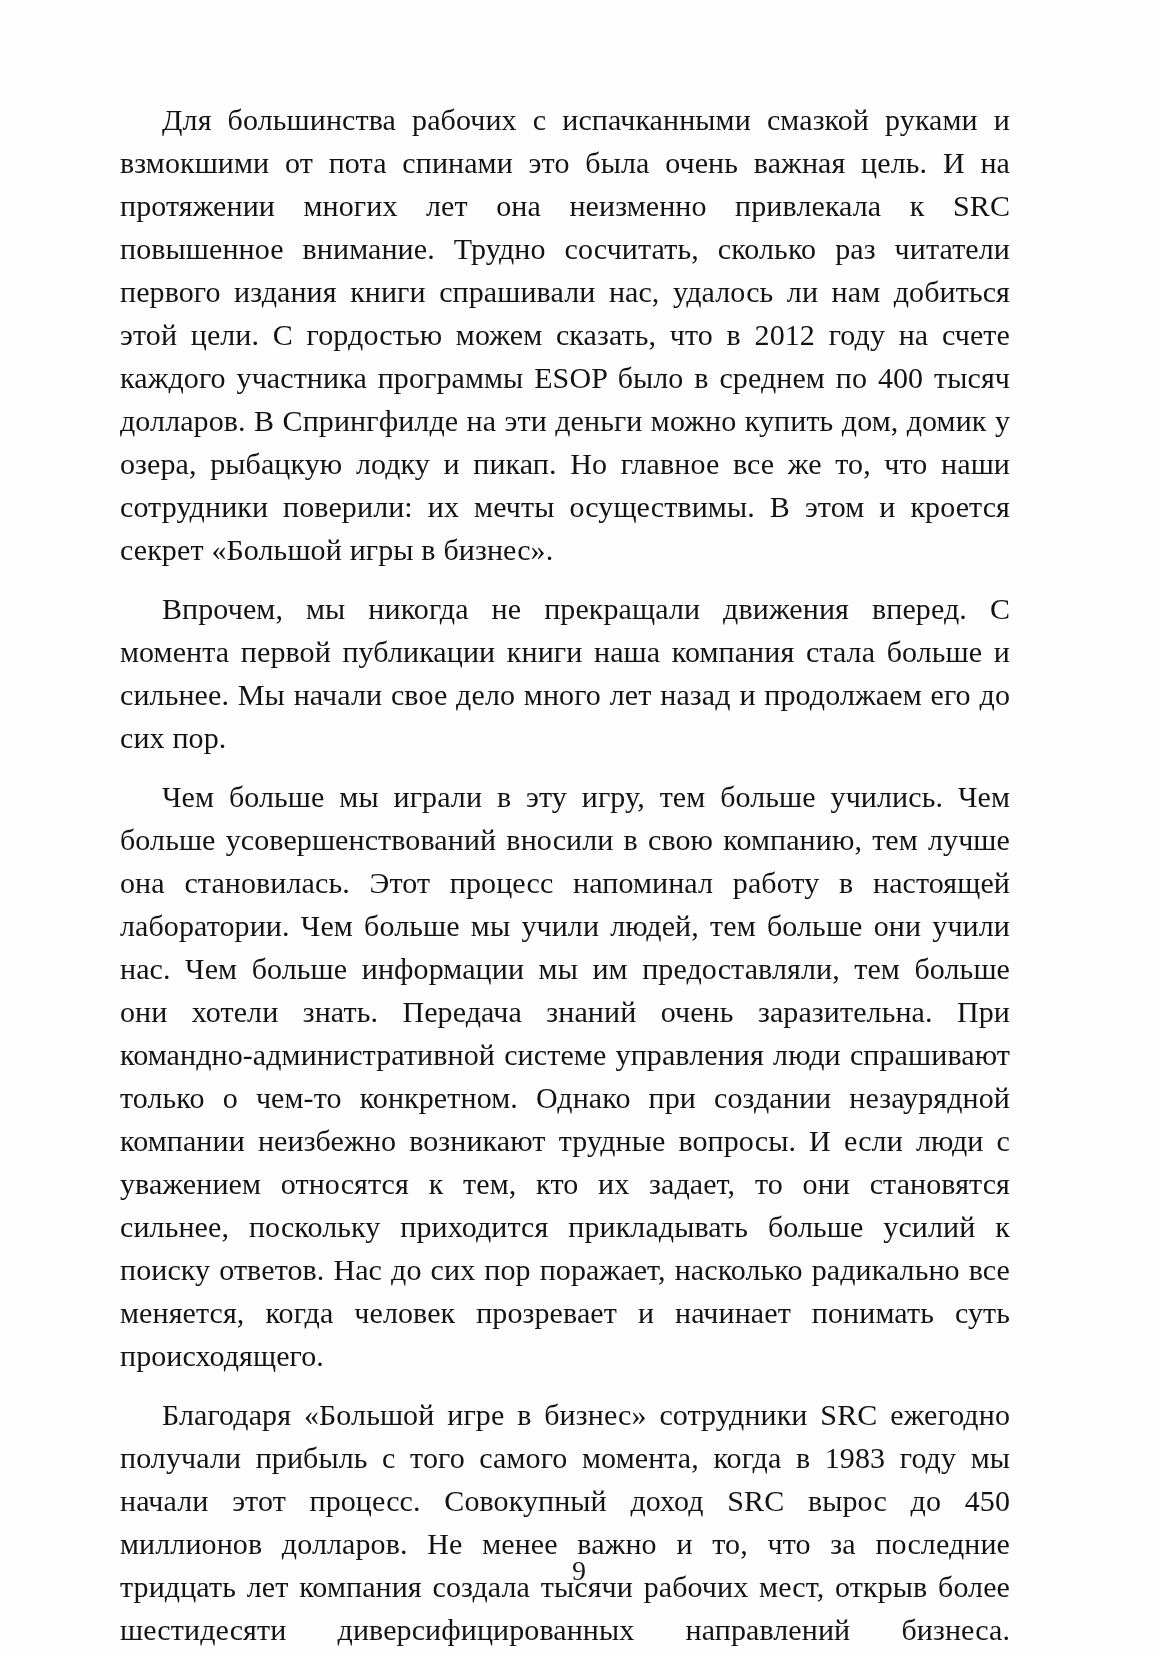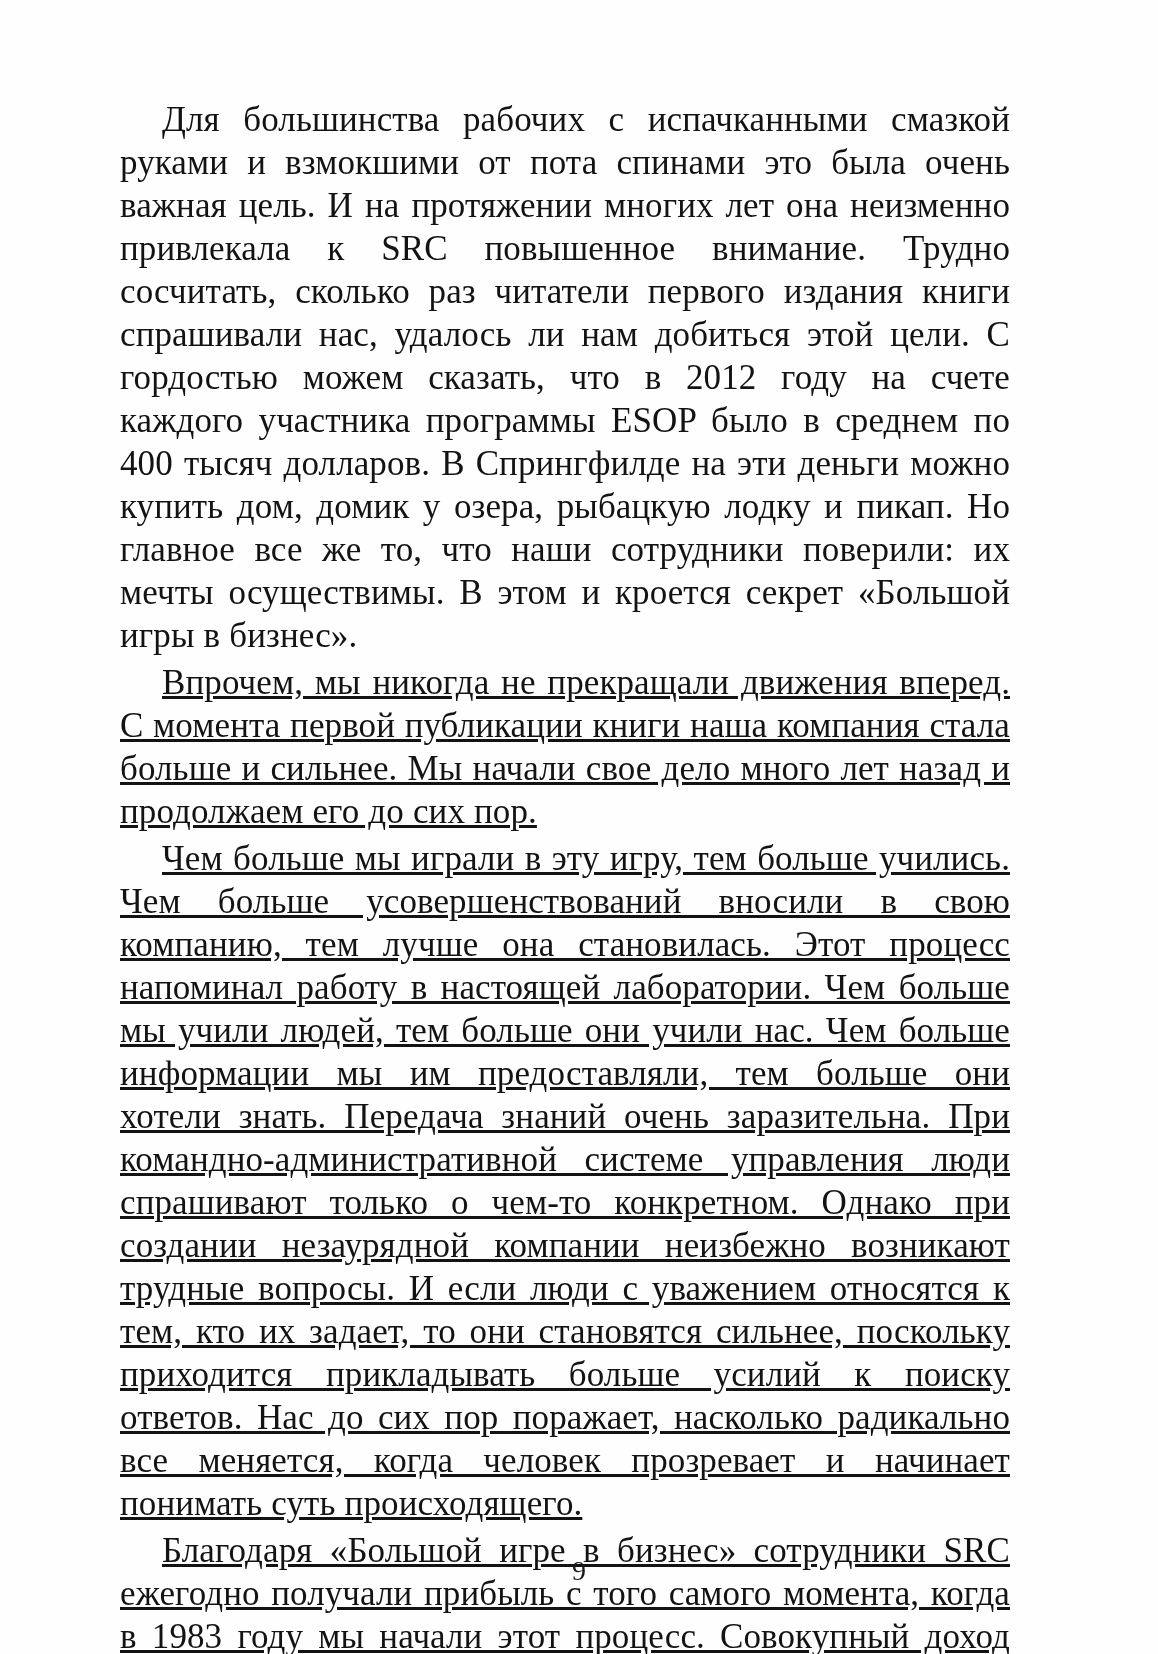--- a/index.html
+++ b/index.html
@@ -29,31 +29,30 @@
     left: 120px;
     top: 98px;
     width: 890px;
   }
 
   .para {
     margin: 0;
     text-align: justify;
     text-justify: inter-word;
     text-indent: 42px;
-    font-size: 35px;
+    font-size: 30px;
     line-height: 43px;
     letter-spacing: 0.1px;
     word-spacing: 0.2px;
     color: #131313;
     hyphens: manual;
   }
 
   .para + .para {
-    margin-top: 4px;
-    text-decoration: underline;
+    margin-top: 16px;
   }
 
   
 
   .page-number {
     position: absolute;
     left: 0;
     right: 0;
     top: 1555px;
     text-align: center;

